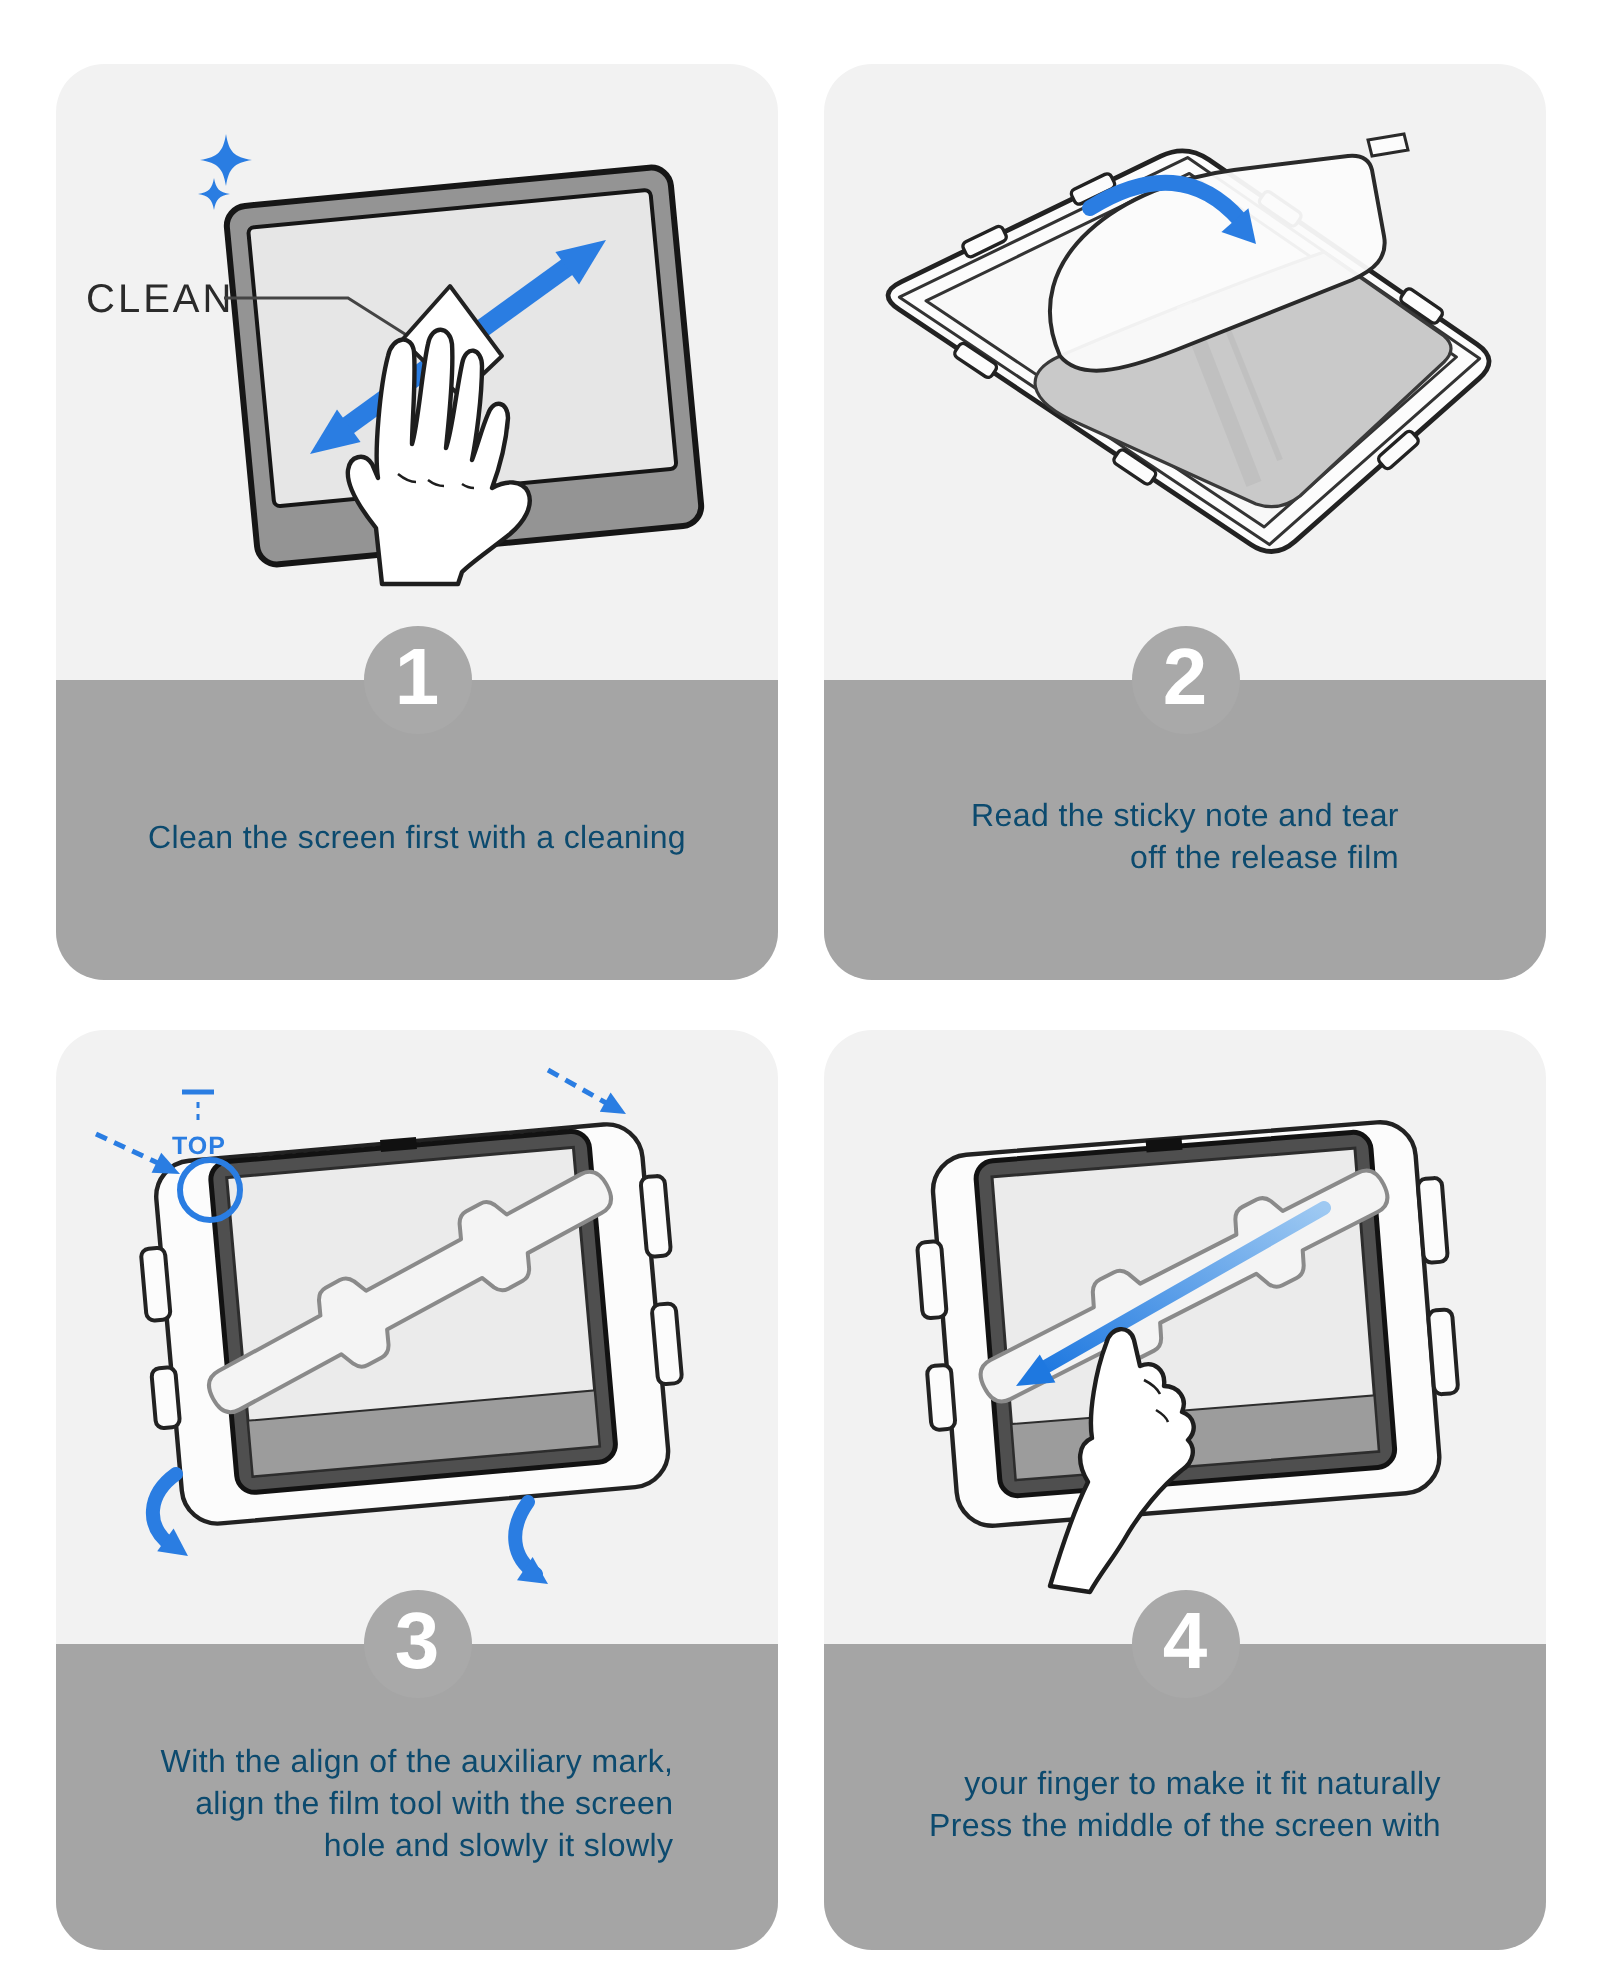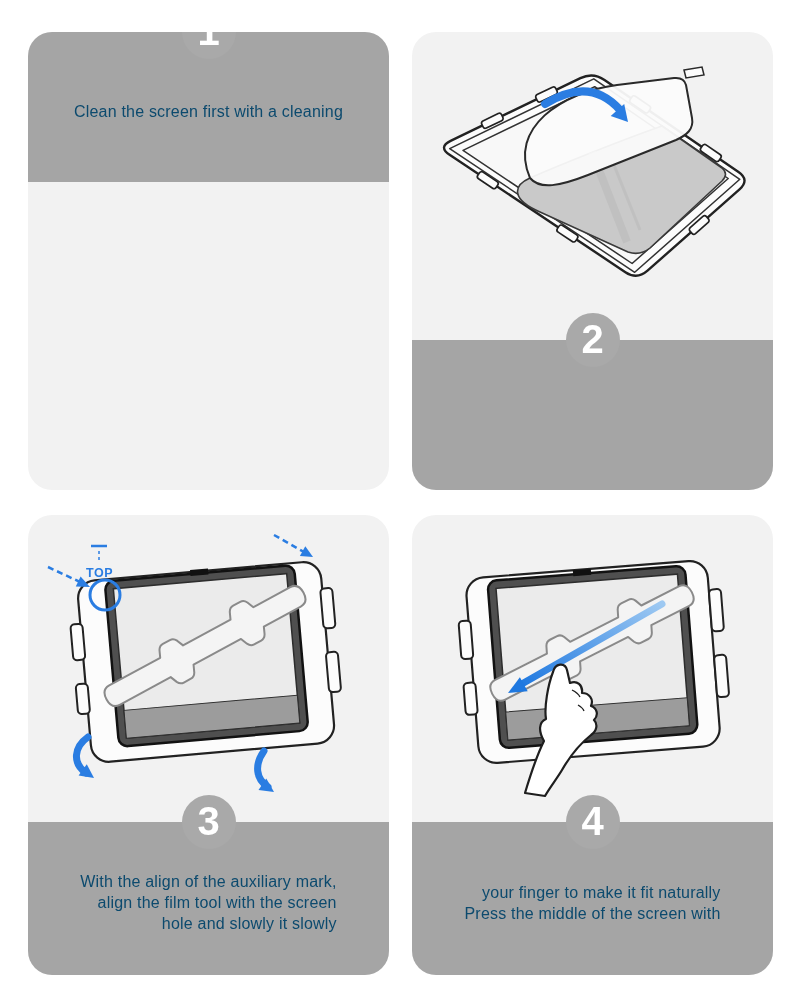--- a/index.html
+++ b/index.html
@@ -49,20 +49,55 @@
   }
   svg text.clean-label{font-size:20px;letter-spacing:1.5px;fill:#2b2b2b;}
   svg text.top-label{font-size:12.5px;font-weight:bold;letter-spacing:.5px;fill:#2a7de2;}
 </style>
 </head>
 <body>
 
 <div class="sheet">
 
   <section class="card r1">
+    <div class="illus">
+      <svg viewBox="0 0 361 308">
+
+        <g fill="#2a7de2">
+          <path d="M85,35 C86.5,44 89,46.5 98,48 C89,49.5 86.5,52 85,61 C83.5,52 81,49.5 72,48 C81,46.5 83.5,44 85,35 Z"></path>
+          <path d="M79,57 C80,62.5 81.5,64 87,65 C81.5,66 80,67.5 79,73 C78,67.5 76.5,66 71,65 C76.5,64 78,62.5 79,57 Z"></path>
+        </g>
+
+        <g transform="rotate(-5.4 204 151)">
+          <rect x="92.5" y="61" width="223" height="180" rx="10" fill="#949494" stroke="#161616" stroke-width="3"></rect>
+          <rect x="103" y="72" width="202" height="140" rx="3" fill="#e6e6e6" stroke="#161616" stroke-width="2"></rect>
+        </g>
+
+        <text class="clean-label" x="15" y="124">CLEAN</text>
+        <polyline points="84,117 146,117 176,136" fill="none" stroke="#444" stroke-width="1.5"></polyline>
+
+        <g>
+          <line x1="143" y1="183" x2="259" y2="99" stroke="#2a7de2" stroke-width="9.5"></line>
+          <polygon points="275,88 261.5,110.2 249.7,94" fill="#2a7de2"></polygon>
+          <polygon points="127,195 152.3,189 140.5,172.8" fill="#2a7de2"></polygon>
+        </g>
+
+        <path d="M197,111 L223,146 L202,166 L173,138 Z" fill="#ffffff" stroke="#222" stroke-width="2" stroke-linejoin="round"></path>
+
+        <g>
+          <path d="M163,260 L160,232 C152,222 145,211 146,203 C147,196 154,194 158,200 L161,207
+                   C159,194 162,161 166,146 C168,136 178,135 179,144 C180,158 178,180 178,190
+                   C181,181 183,153 186,140 C188,130 197,131 198,140 C199,156 196,182 195,192
+                   C198,184 200,164 203,150 C205,140 213,142 213,151 C213,167 210,188 208,198
+                   C211,190 213,182 216,175 C219,167 226,169 226,177 C225,190 221,204 218,212
+                   C225,208 233,208 236,214 C239,221 234,229 227,235 C217,243 208,249 203,254 L201,260 Z" fill="#ffffff" stroke="#1e1e1e" stroke-width="2.2" stroke-linejoin="round"></path>
+          <path d="M171,205 q5,4 9,4 M186,208 q4,3 8,3 M203,210 q3,2 6,2" fill="none" stroke="#1e1e1e" stroke-width="1.3"></path>
+        </g>
+      </svg>
+    </div>
     <div class="band">
       <div class="badge">
           <span>1</span>
         </div>
       <div class="caption">
         <div>Clean the screen first with a cleaning</div>
         <div></div>
       </div>
     </div>
   </section>
@@ -102,20 +137,25 @@
         <g>
           <path d="M133,72 Q178,44 208,78" fill="none" stroke="#2a7de2" stroke-width="8" stroke-linecap="round"></path>
           <polygon points="216,90 212.2,72.1 198.7,84" fill="#2a7de2"></polygon>
         </g>
       </svg>
     </div>
     <div class="band">
       <div class="badge">
           <span>2</span>
         </div>
+      <div class="caption">
+        <div>Read the sticky note and tear</div>
+        <div>off the release film</div>
+        <div></div>
+      </div>
     </div>
   </section>
 
   <section class="card r2">
     <div class="illus">
       <svg viewBox="0 0 361 307">
         <g transform="rotate(-5 178 146)">
           <rect x="56" y="56" width="244" height="182" rx="18" fill="#fcfcfc" stroke="#222" stroke-width="2.2"></rect>
           <g fill="#fcfcfc" stroke="#222" stroke-width="2">
             <rect x="46" y="98" width="12" height="36" rx="4"></rect>

